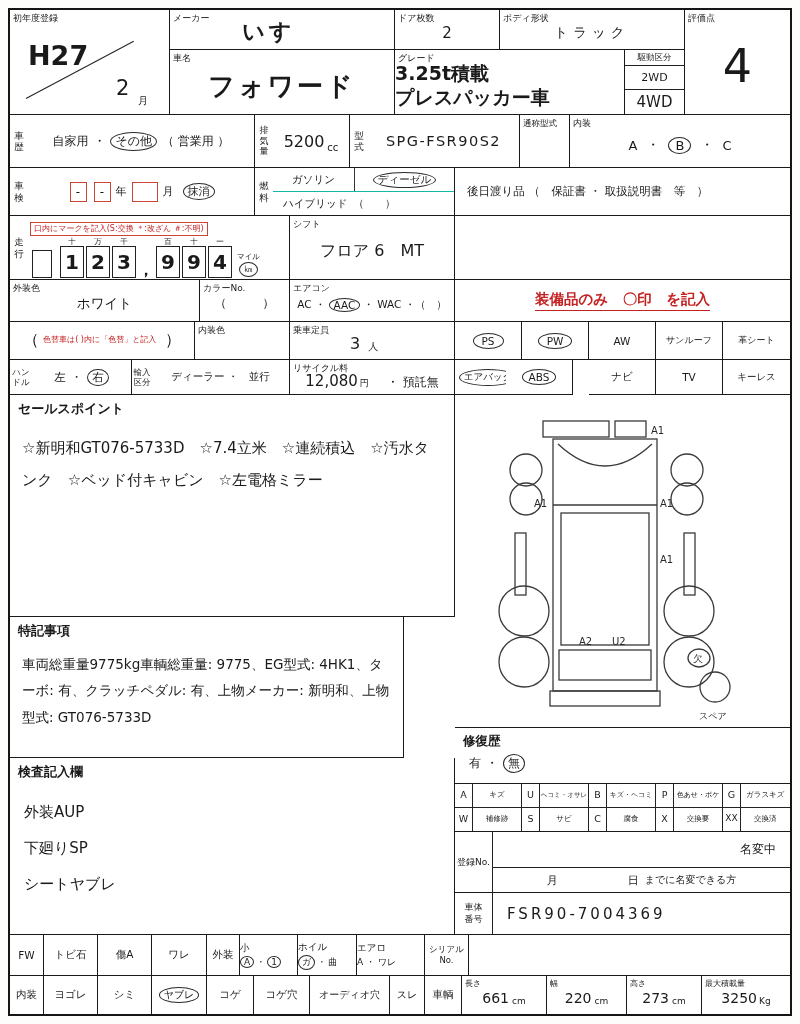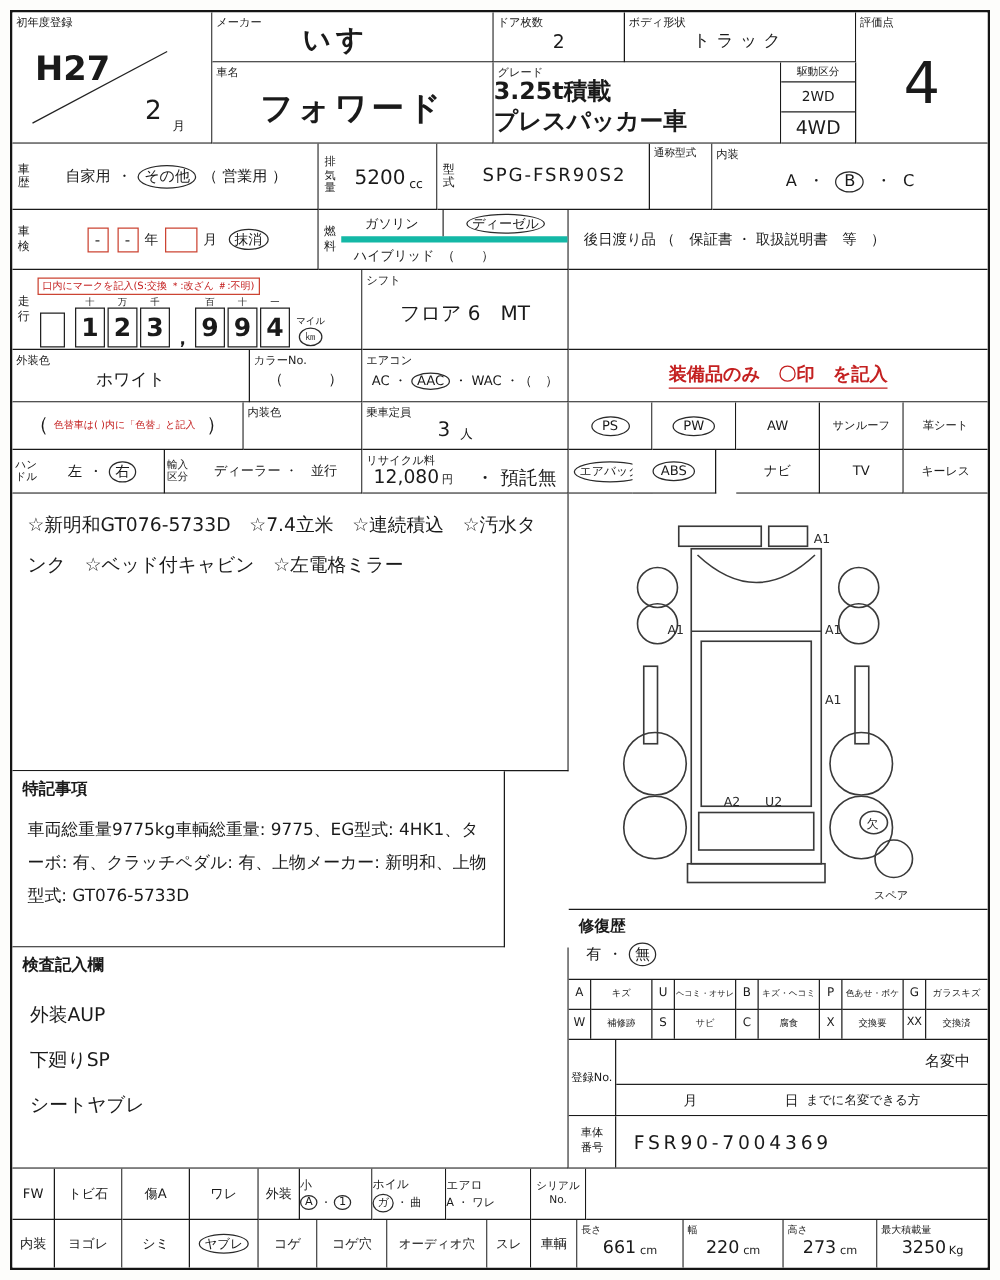--- a/index.html
+++ b/index.html
@@ -148,21 +148,21 @@
         <span>月</span>
         <span class="oval-sm" style="margin-left:6px;">抹消</span>
       </div>
     </div>
   </div>
 
   <div class="cell" style="left:245px;top:158px;width:200px;height:48px;">
     <div class="cellflex">
       <div class="vlab">燃料</div>
       <div style="flex:1;display:flex;flex-direction:column;">
-        <div style="flex:1;display:flex;border-bottom:5px solid #14b8a6;">
+        <div style="flex:1;display:flex;border-bottom:1px solid #14b8a6;">
           <div style="width:82px;border-right:1px solid #333;display:flex;align-items:center;justify-content:center;font-size:10.5px;">ガソリン</div>
           <div style="flex:1;display:flex;align-items:center;justify-content:center;">
                 <span class="oval-sm" style="font-size:10.5px;">ディーゼル</span>
               </div>
         </div>
         <div style="flex:1;display:flex;align-items:center;padding-left:10px;gap:6px;">
           <span style="font-size:10.5px;">ハイブリッド</span>
           <span style="font-size:10.5px;">（　　）</span>
         </div>
       </div>
@@ -318,21 +318,21 @@
             <span style="font-size:10.5px;">ディーラー ・　並行</span>
           </div>
     </div>
   </div>
 
   <div class="cell" style="left:280px;top:350px;width:165px;height:35px;">
     <span class="clabel">リサイクル料</span>
     <div class="center" style="padding-top:7px;gap:2px;">
       <span style="font-size:15px;">12,080</span>
       <span style="font-size:9px;margin-top:6px;">円</span>
-      <span style="font-size:15px;margin-left:16px;margin-top:4px;">・ 預託無</span>
+      <span style="font-size:12px;margin-left:16px;margin-top:4px;">・ 預託無</span>
     </div>
   </div>
 
   <div class="cell" style="left:445px;top:350px;width:67px;height:35px;">
         <div class="center">
           <span class="oval-sm" style="font-size:9.5px;padding:1px 4px;">エアバック</span>
         </div>
       </div>
   <div class="cell" style="left:496px;top:350px;width:67px;height:35px;text-align:center;">
         <div class="center">
@@ -349,20 +349,21 @@
           <span style="font-size:10.5px;">TV</span>
         </div>
       </div>
   <div class="cell nbr" style="left:713px;top:350px;width:67px;height:35px;">
         <div class="center">
           <span style="font-size:9.5px;">キーレス</span>
         </div>
       </div>
 
   <div class="cell" style="left:0;top:385px;width:445px;height:222px;">
+    <div class="hdr">セールスポイント</div>
     <div style="font-size:15px;line-height:2.1;padding:10px 12px;">☆新明和GT076-5733D　☆7.4立米　☆連続積込　☆汚水タンク　☆ベッド付キャビン　☆左電格ミラー</div>
   </div>
 
   <div class="cell" style="left:0;top:607px;width:394px;height:141px;">
     <div class="hdr">特記事項</div>
     <div style="font-size:13.5px;line-height:1.95;padding:6px 12px;">車両総重量9775kg車輌総重量: 9775、EG型式: 4HK1、ターボ: 有、クラッチペダル: 有、上物メーカー: 新明和、上物型式: GT076-5733D</div>
   </div>
 
   <div class="cell nbb" style="left:0;top:748px;width:445px;height:177px;border-bottom:1.5px solid #1a1a1a;">
     <div class="hdr">検査記入欄</div>

